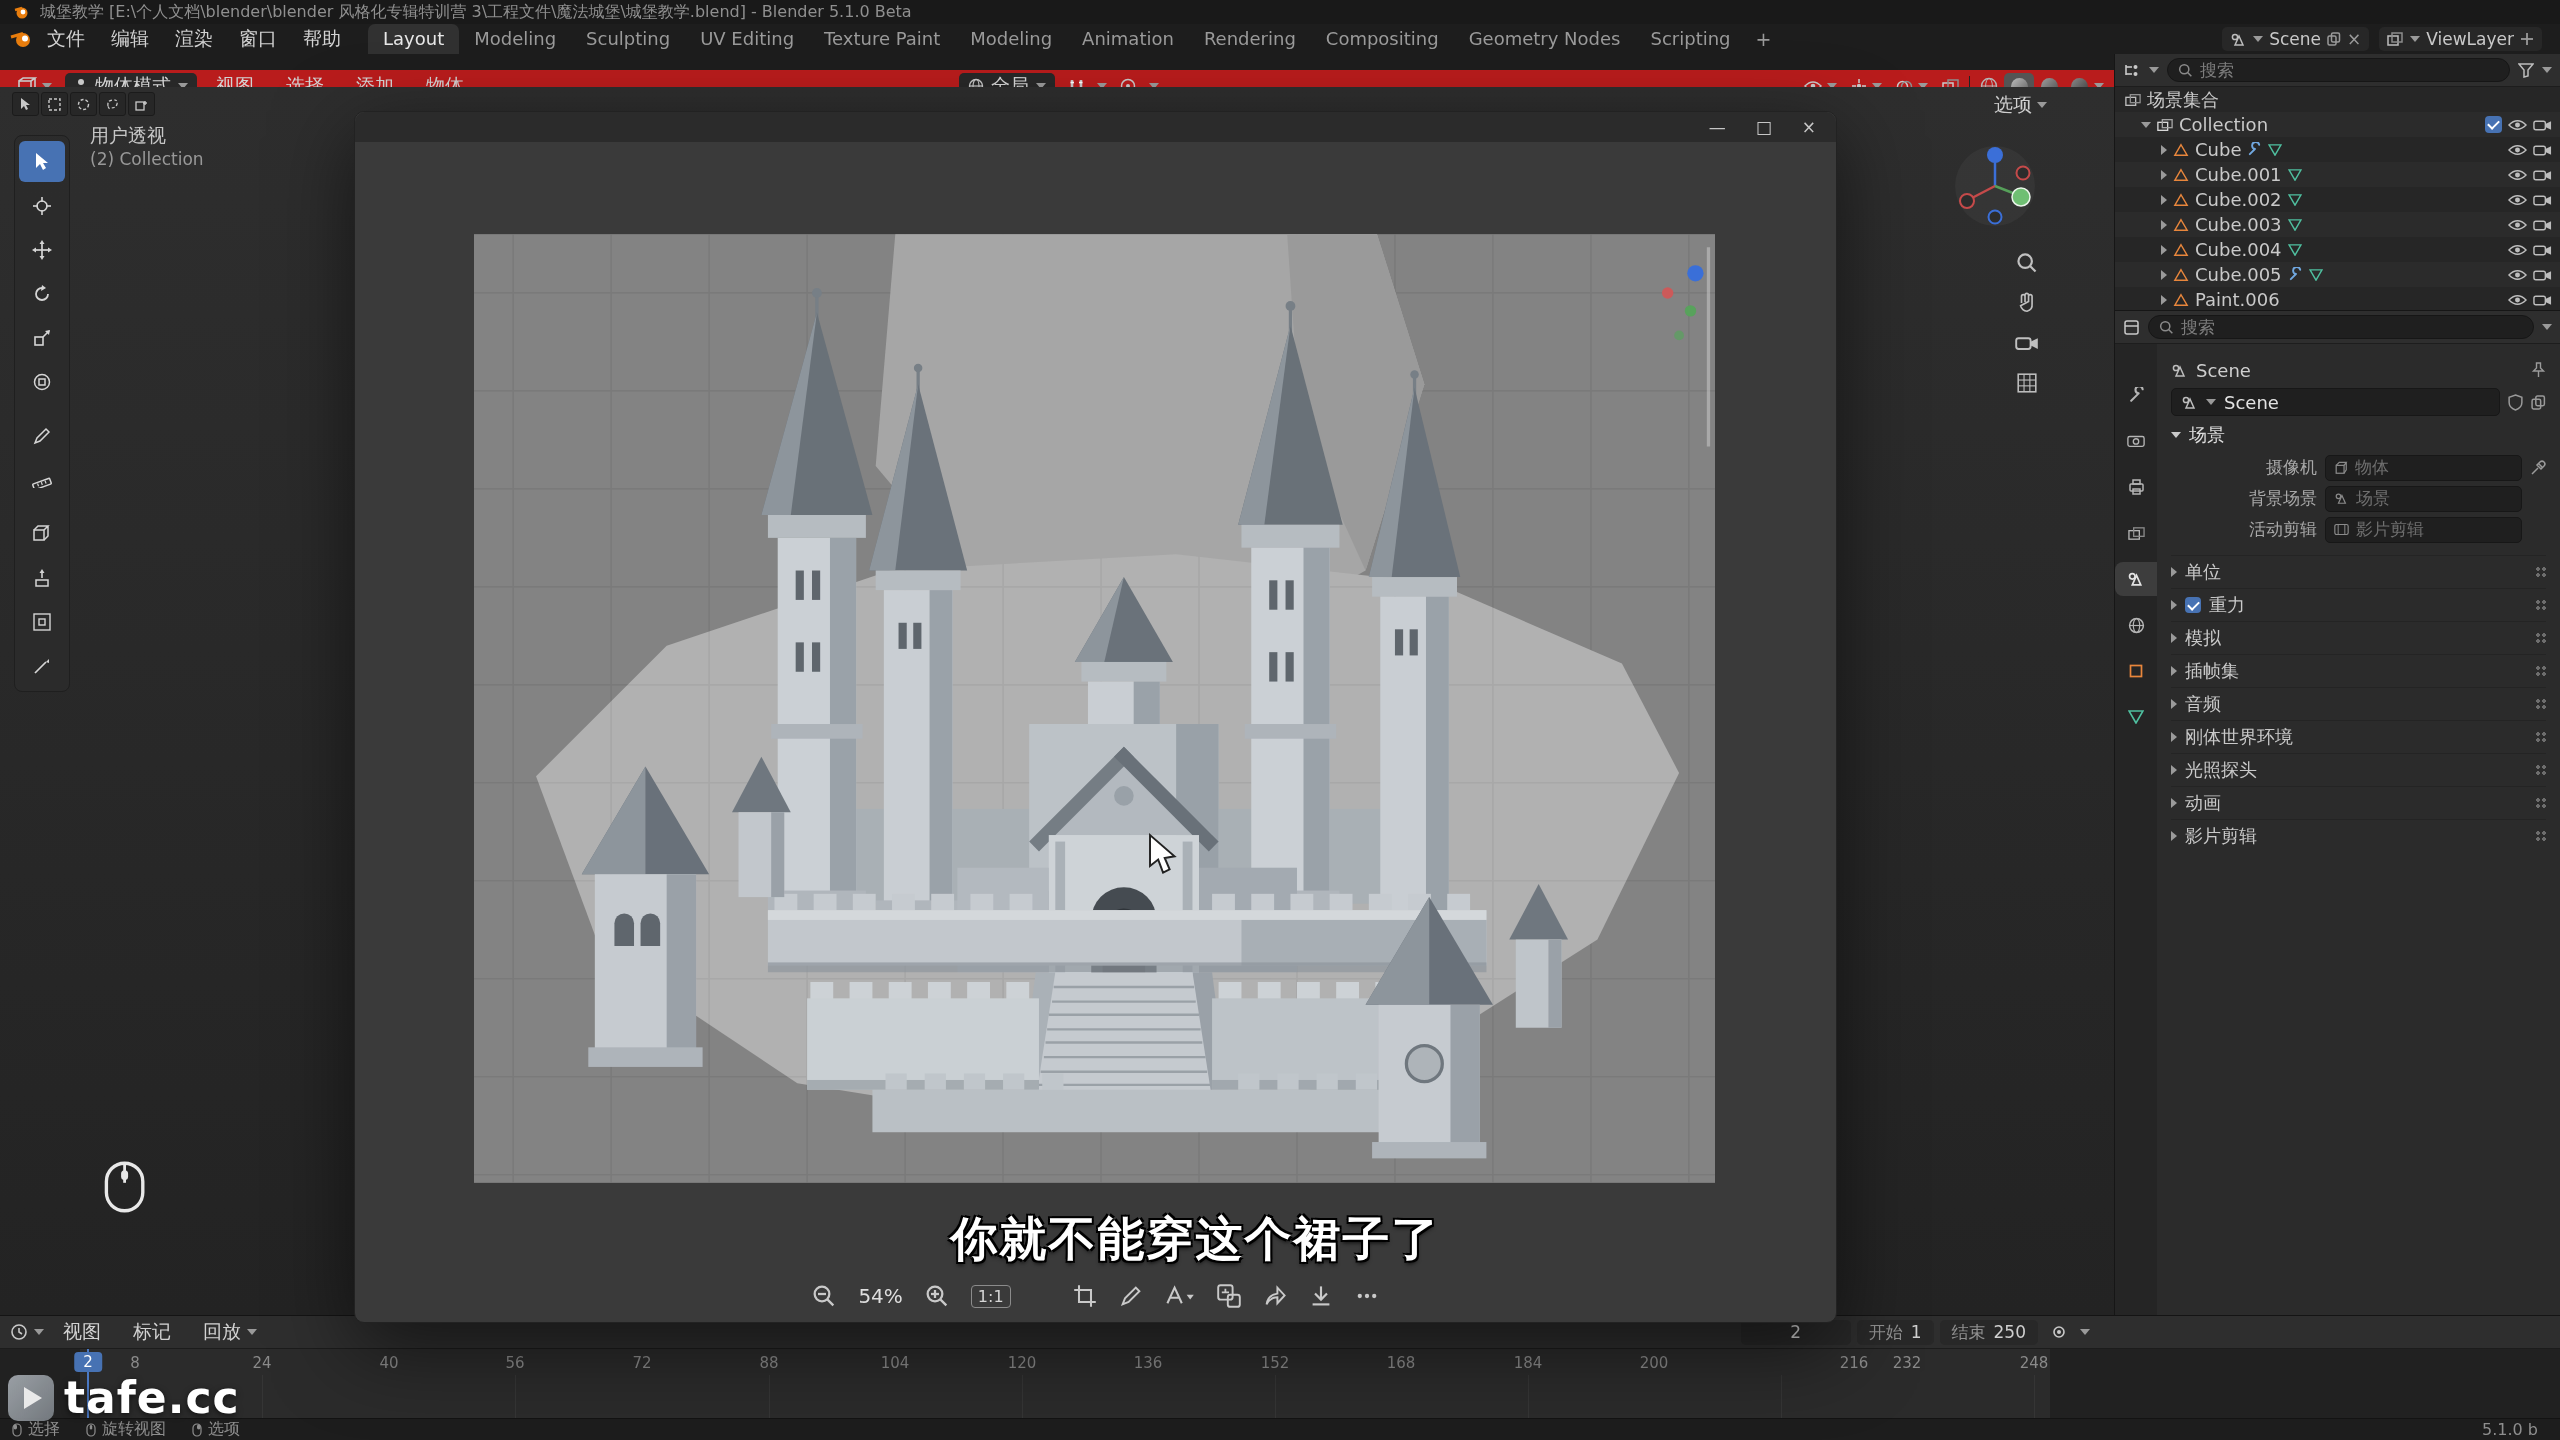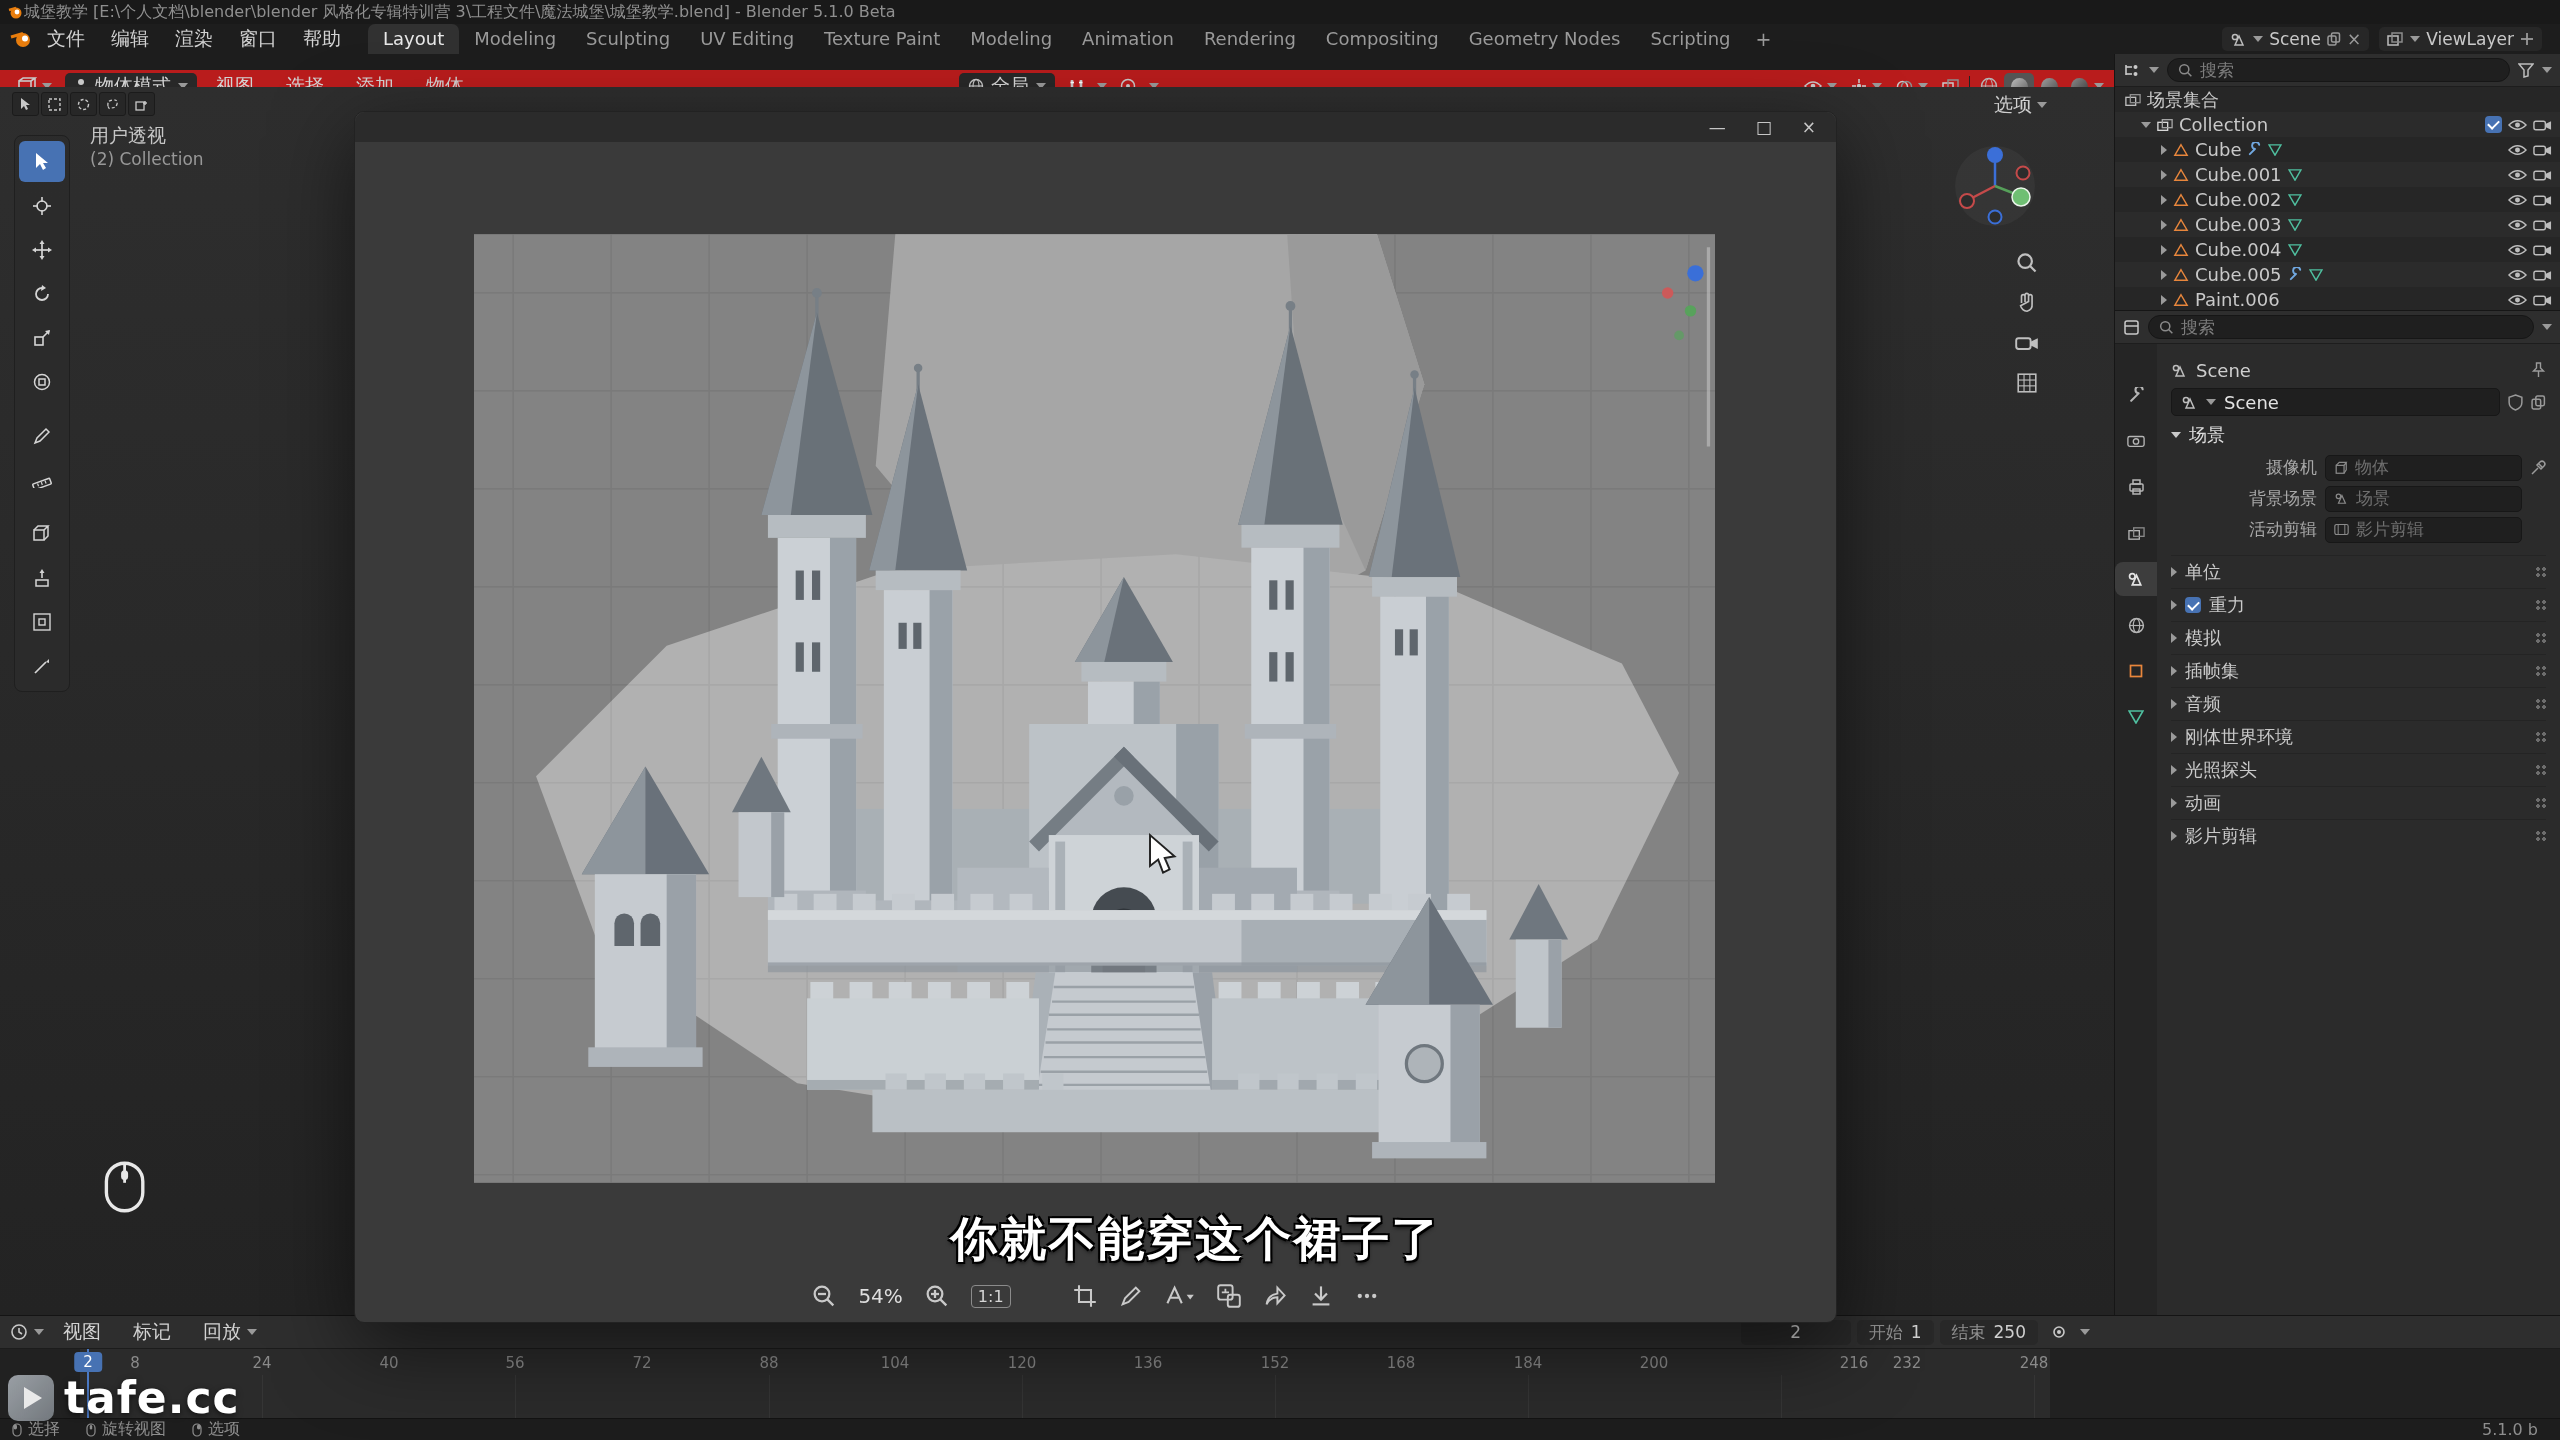--- a/index.html
+++ b/index.html
@@ -10,21 +10,21 @@
     color:#cccccc; font-size:19px;
     position:relative;
   }
   .abs { position:absolute; }
   .flex { display:flex; align-items:center; }
   .chev { width:0;height:0;border-left:5px solid transparent;border-right:5px solid transparent;border-top:6px solid #9a9a9a; display:inline-block; }
   .chevr { width:0;height:0;border-top:5px solid transparent;border-bottom:5px solid transparent;border-left:6px solid #9a9a9a; display:inline-block; }
   .chevd-w { border-top-color:#c9c9c9; }
 
   
-  #titlebar { left:0; top:0; width:2560px; height:24px; background:#191919; display:flex; align-items:center; gap:0; padding:0 8px; font-size:16px; color:#8f8f8f; }
+  #titlebar { left:0; top:0; width:2560px; height:24px; background:#191919; display:flex; align-items:center; gap:10px; padding:0 14px; font-size:16px; color:#8f8f8f; }
 
   
   #topbar { left:0; top:24px; width:2560px; height:30px; background:#1d1d1d; display:flex; align-items:center; padding:0 10px; }
   .menu-item { padding:2px 13px; color:#d2d2d2; border-radius:4px; }
   .ws-tabs { display:flex; align-items:flex-end; height:30px; margin-left:14px; }
   .ws-tab { padding:4px 15px 5px; color:#9a9a9a; font-size:18px; border-radius:7px 7px 0 0; white-space:nowrap;margin-top:12px; }
   .ws-tab.active { background:#313131; color:#e8e8e8; }
   .ws-add { padding:4px 10px; color:#9a9a9a; }
   #topbar-right { margin-left:auto; display:flex; gap:10px; padding-right:8px; }
   .tb-pill { display:flex; align-items:center; gap:6px; background:#272727; height:24px; border-radius:5px; padding:0 8px; font-size:17px; color:#c9c9c9; }

